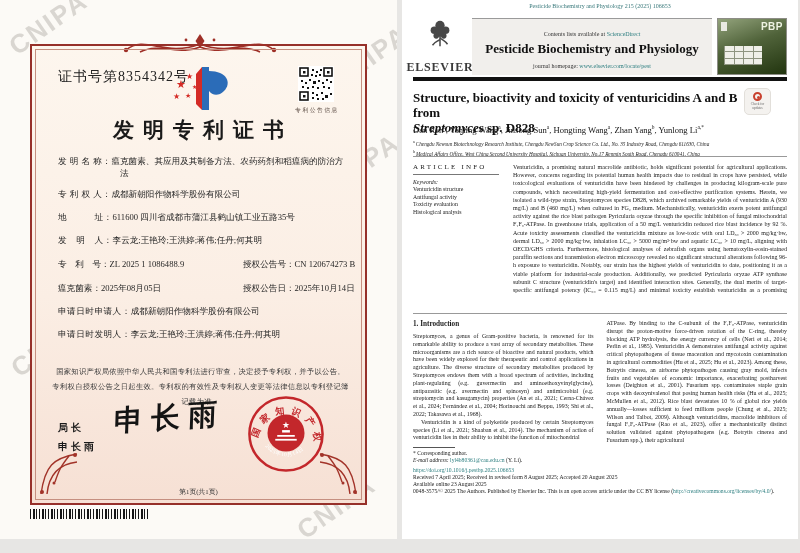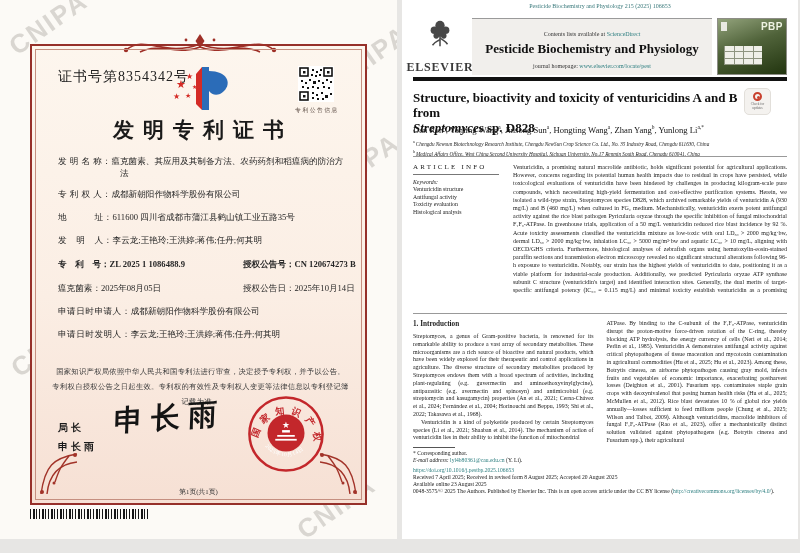--- a/index.html
+++ b/index.html
@@ -211,21 +211,21 @@
     </div>
     <div class="qr-caption">专利公告信息</div>
 
     <div class="cert-title">发明专利证书</div>
 
     <div class="rows">
       <div class="crow" style="top:109px;"><span class="lbl">发 明 名 称：</span><span>瘟克菌素、其应用及其制备方法、农药药剂和稻瘟病的防治方法</span></div>
       <div class="crow" style="top:142px;"><span class="lbl">专 利 权 人：</span><span>成都新朝阳作物科学股份有限公司</span></div>
       <div class="crow" style="top:165px;"><span class="lbl">地　　　址：</span><span>611600 四川省成都市蒲江县鹤山镇工业五路35号</span></div>
       <div class="crow" style="top:188px;"><span class="lbl">发　明　人：</span><span>李云龙;王艳玲;王洪婷;蒋伟;任丹;何其明</span></div>
-      <div class="cpair" style="top:212px;font-weight:bold;">
+      <div class="cpair" style="top:212px;">
         <span class="lbl">专　利　号：</span><span>ZL 2025 1 1086488.9</span>
         <span class="p2"><span class="lbl">授权公告号：</span><span>CN 120674273 B</span></span>
       </div>
       <div class="cpair" style="top:236px;">
         <span class="lbl">瘟克菌素：</span><span>2025年08月05日</span>
         <span class="p2"><span class="lbl">授权公告日：</span><span>2025年10月14日</span></span>
       </div>
       <div class="crow" style="top:259px;"><span class="lbl">申请日时申请人：</span><span>成都新朝阳作物科学股份有限公司</span></div>
       <div class="crow" style="top:282px;"><span class="lbl">申请日时发明人：</span><span>李云龙;王艳玲;王洪婷;蒋伟;任丹;何其明</span></div>
     </div>

